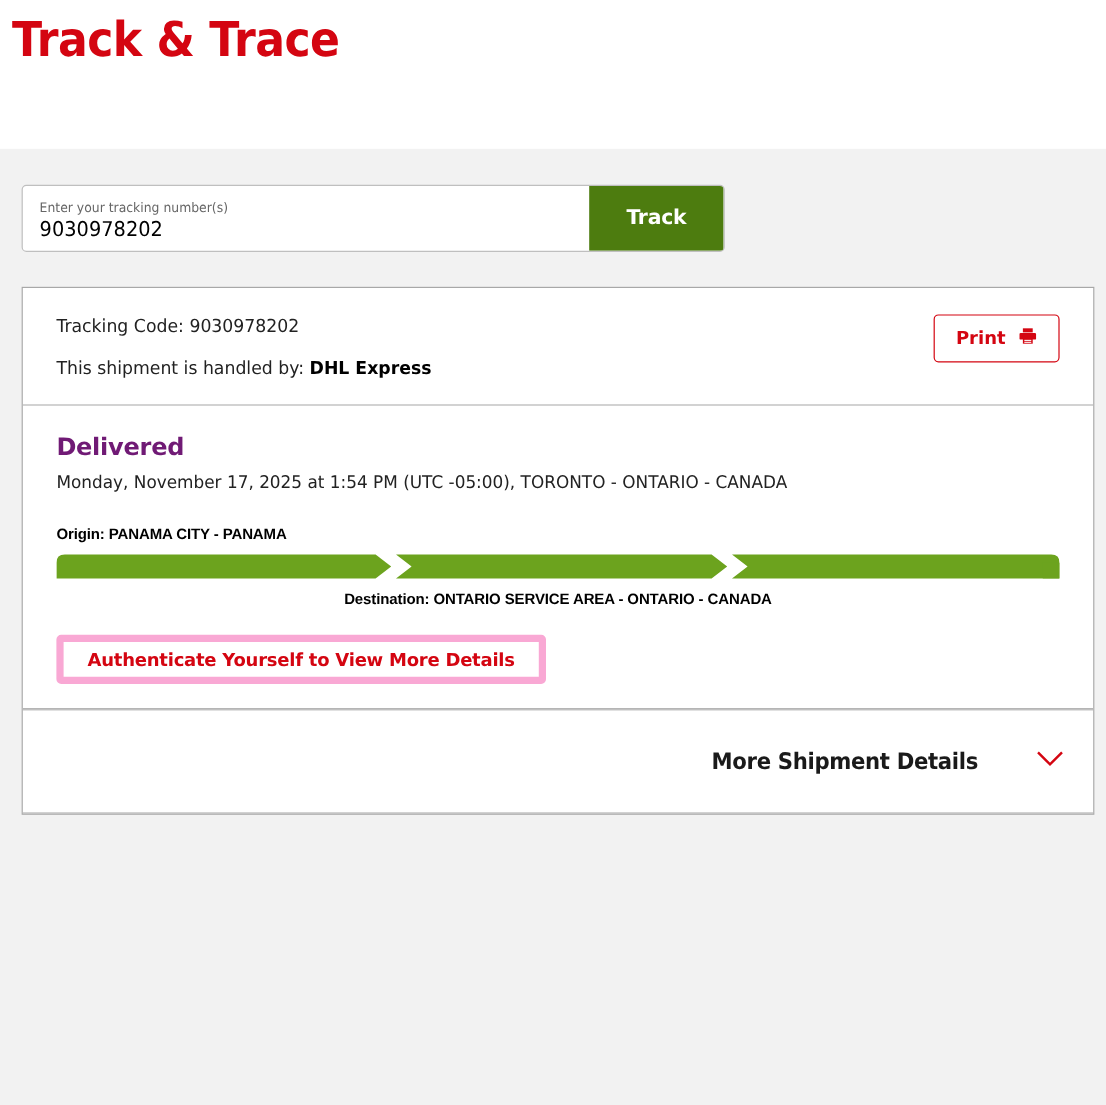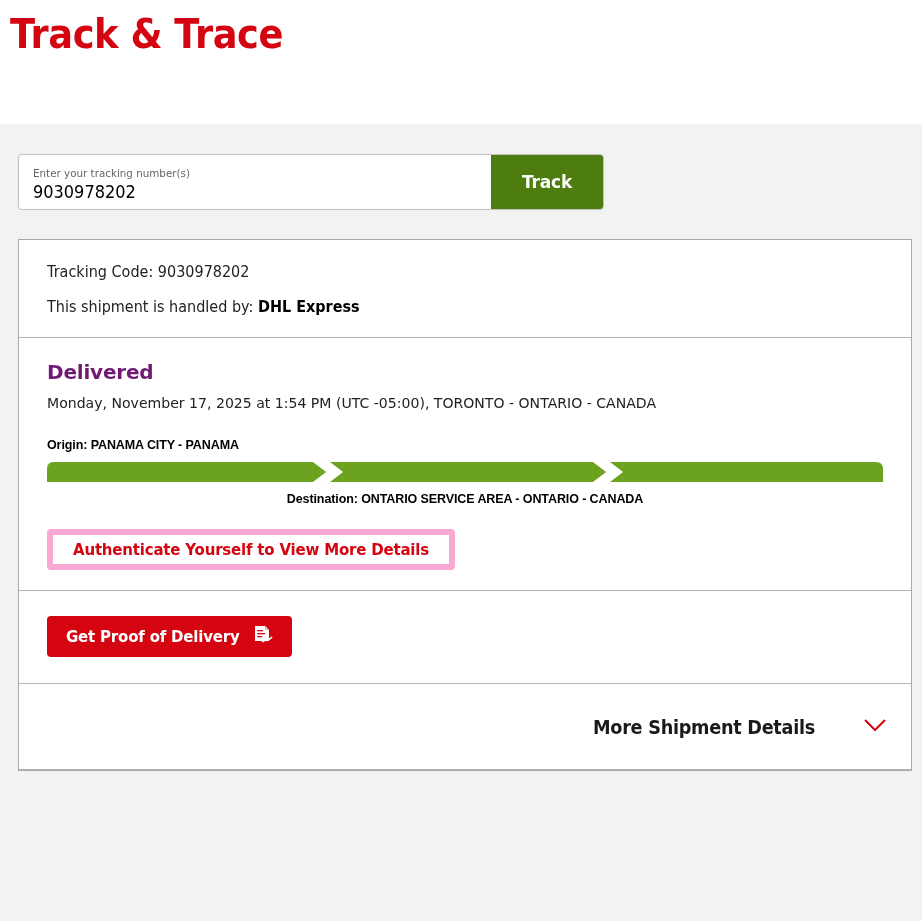--- a/index.html
+++ b/index.html
@@ -273,20 +273,32 @@
   <div class="result-card">
 
     <div class="card-head">
       <div class="head-lines">
         <div class="head-line">Tracking Code: 9030978202</div>
         <div class="head-line">
           <span>This shipment is handled by:</span>
           <b>DHL Express</b>
         </div>
       </div>
+      <button class="print-button">
+        <span>Print</span>
+        <span class="printer-icon">
+          <svg width="15" height="14" viewBox="0 0 15 14">
+            <rect x="3.4" y="0.6" width="8.2" height="3.4" fill="#d40511"></rect>
+            <rect x="0.6" y="4.4" width="13.8" height="5.6" rx="1" fill="#d40511"></rect>
+            <rect x="3.4" y="9.2" width="8.2" height="4.2" fill="#d40511"></rect>
+            <rect x="4.6" y="10.2" width="5.8" height="0.9" fill="#ffffff"></rect>
+            <rect x="4.6" y="11.8" width="5.8" height="0.9" fill="#ffffff"></rect>
+          </svg>
+        </span>
+      </button>
     </div>
 
     <div class="card-divider"></div>
 
     <div class="card-section">
       <div class="status-title">Delivered</div>
       <div class="status-sub">Monday, November 17, 2025 at 1:54 PM (UTC -05:00), TORONTO - ONTARIO - CANADA</div>
 
       <div class="origin-label">Origin: PANAMA CITY - PANAMA</div>
 
@@ -302,35 +314,20 @@
         </svg>
       </div>
 
       <div class="destination-label">Destination: ONTARIO SERVICE AREA - ONTARIO - CANADA</div>
 
       <button class="auth-button">Authenticate Yourself to View More Details</button>
     </div>
 
     <div class="card-divider"></div>
 
-    <div class="pod-section">
-      <button class="pod-button">
-        <span>Get Proof of Delivery</span>
-        <span>
-          <svg width="19" height="20" viewBox="0 0 19 20">
-            <path d="M1 1 H11 L15 5 V16 H1 Z" fill="#ffffff"></path>
-            <path d="M11 1 L15 5 H11 Z" fill="#f5b5b9"></path>
-            <rect x="3.2" y="5" width="6" height="1.3" fill="#d40511"></rect>
-            <rect x="3.2" y="8" width="8" height="1.3" fill="#d40511"></rect>
-            <rect x="3.2" y="11" width="5" height="1.3" fill="#d40511"></rect>
-            <path d="M9 16.5 C11.5 13.5 13.5 17 17.5 12.5" stroke="#ffffff" stroke-width="1.8" fill="none" stroke-linecap="round"></path>
-          </svg>
-        </span>
-      </button>
-    </div>
 
     <div class="card-divider"></div>
 
     <div class="accordion-row">
       <span class="accordion-title">More Shipment Details</span>
       <span class="chevron-down">
         <svg width="24" height="14" viewBox="0 0 24 14">
           <path d="M2 2 L12 12 L22 2" stroke="#d40511" stroke-width="2" fill="none"></path>
         </svg>
       </span>

